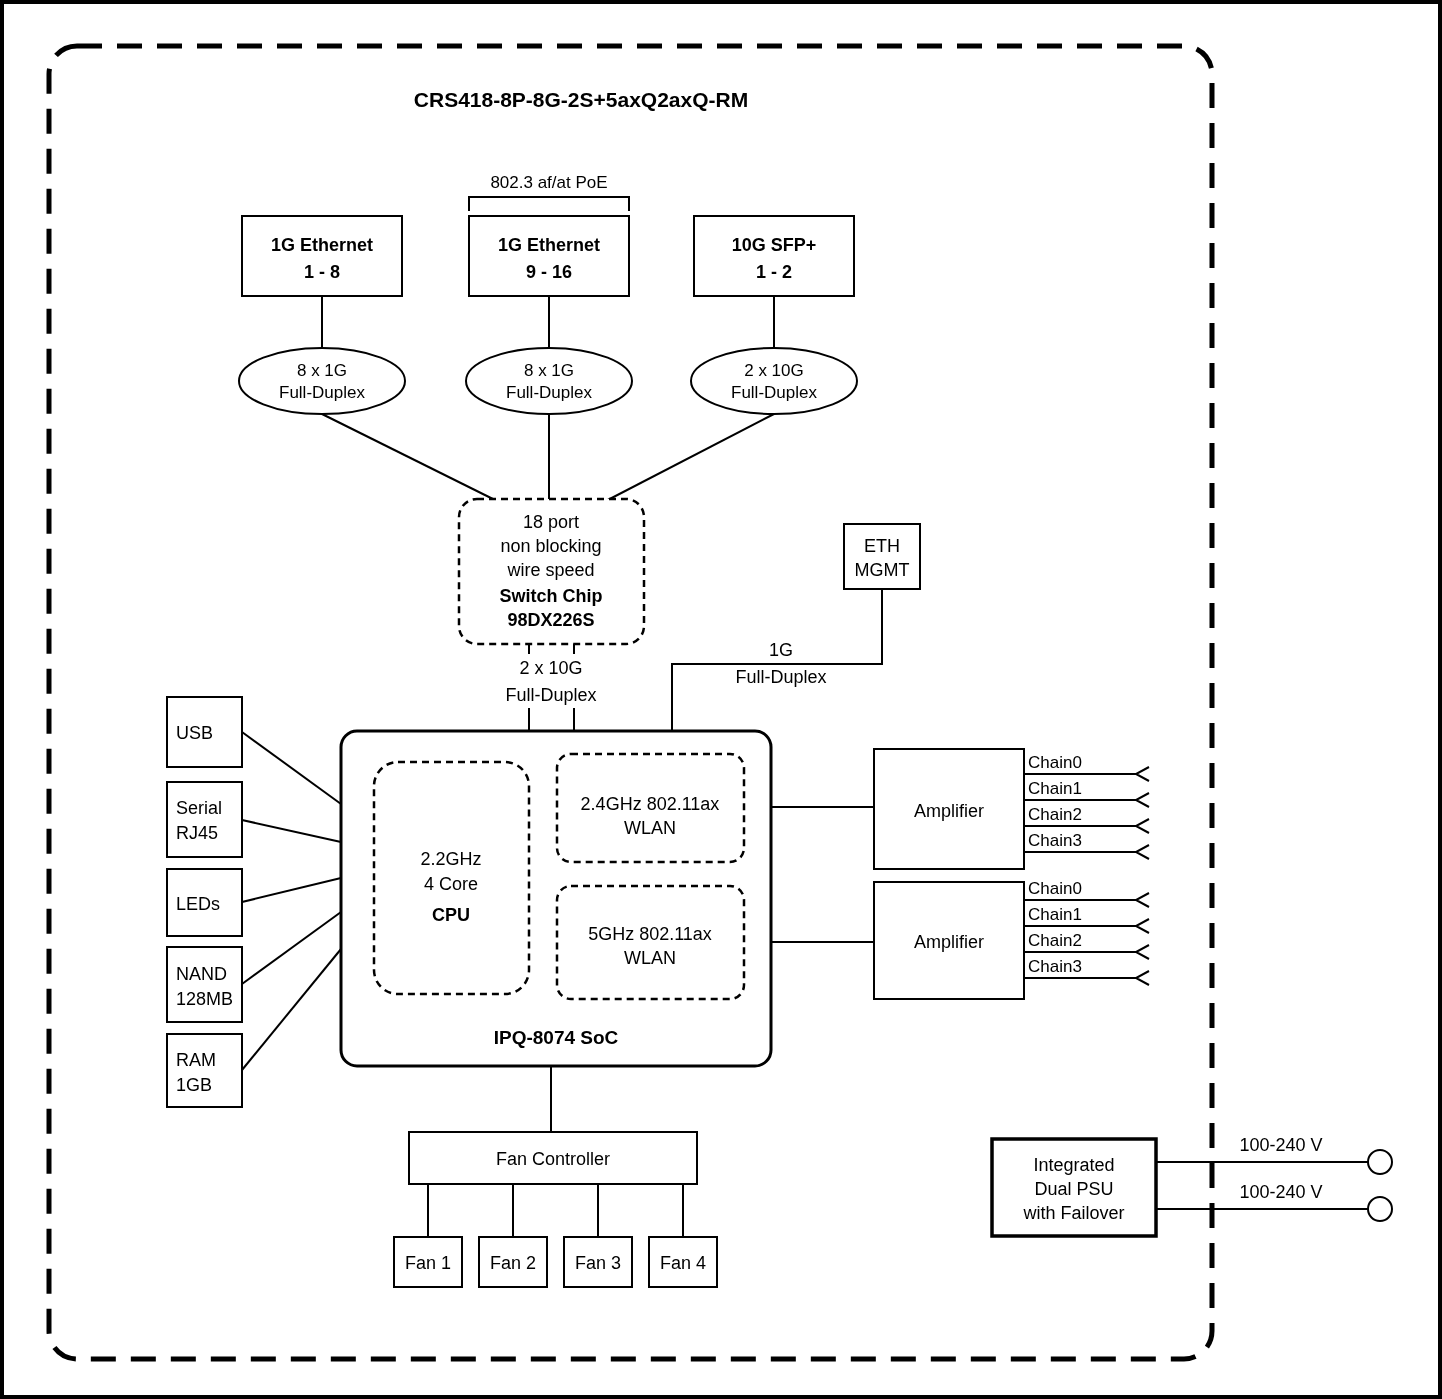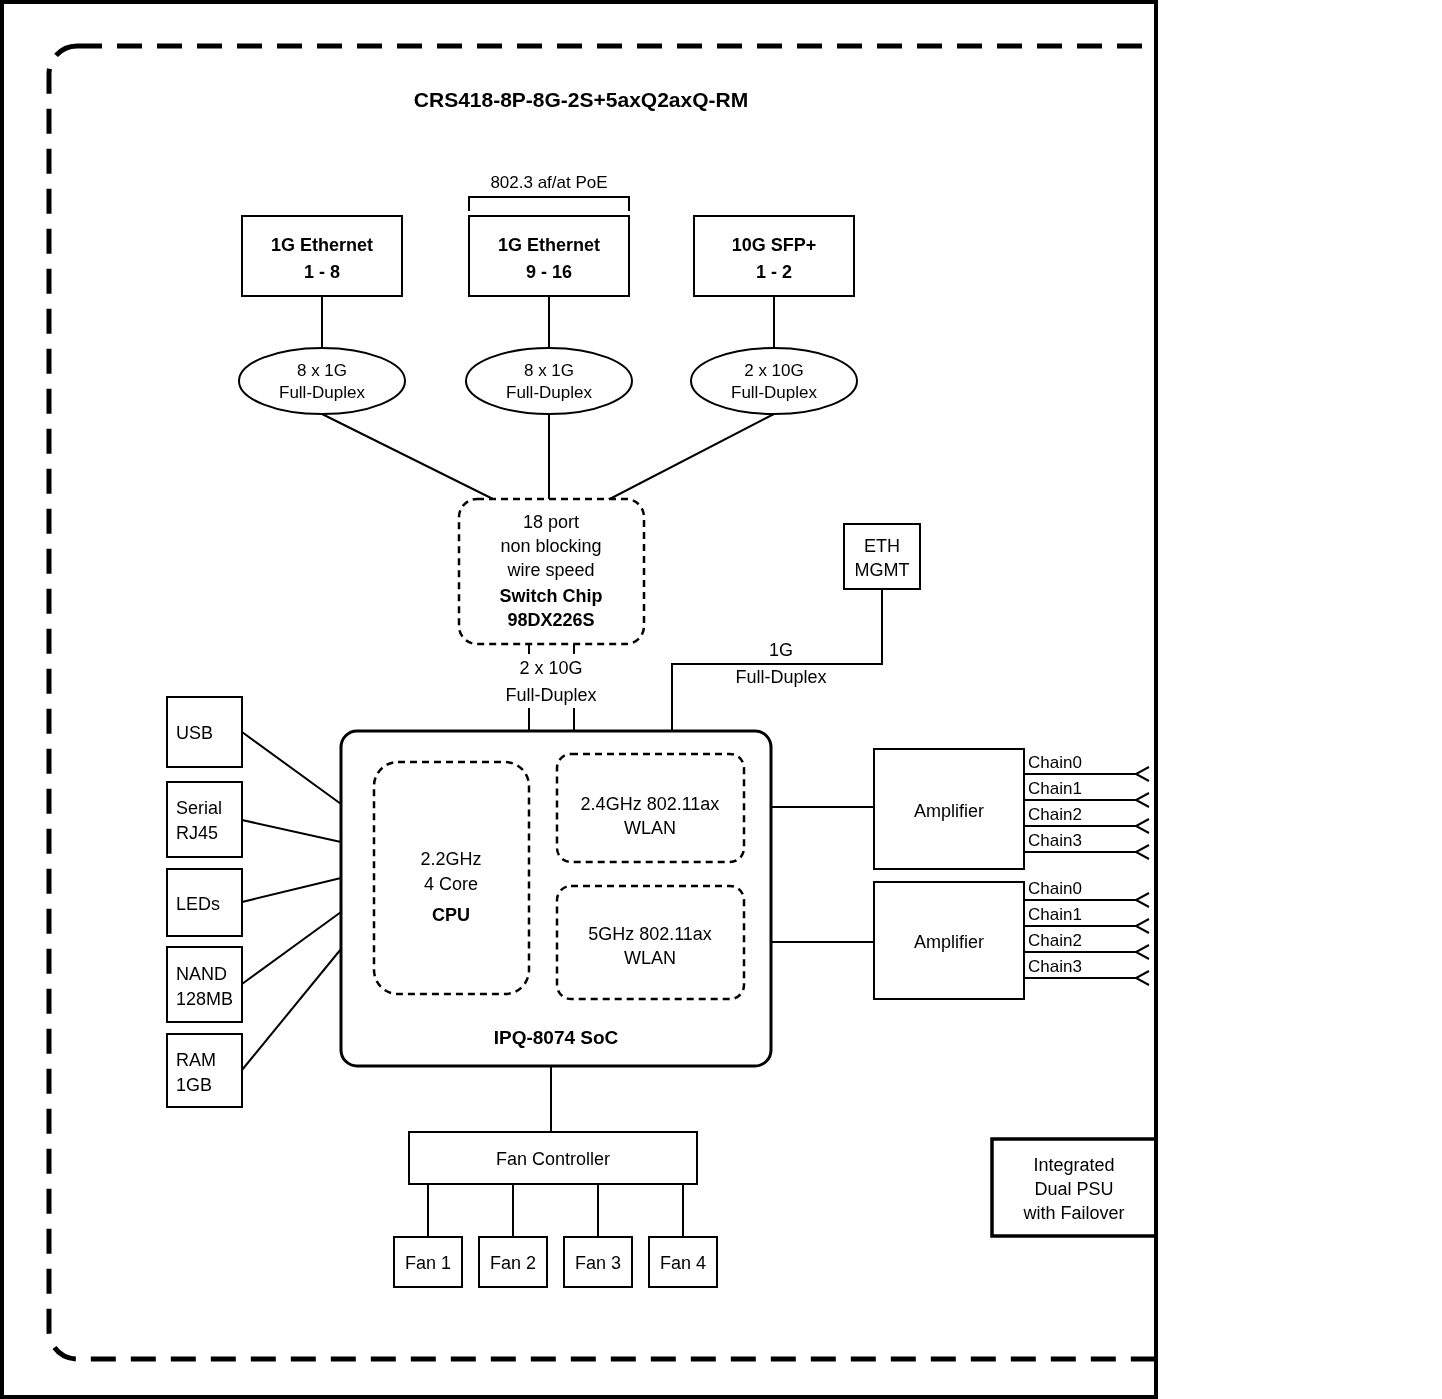--- a/index.html
+++ b/index.html
@@ -1,16 +1,16 @@
 <!DOCTYPE html>
 <html><head>
 <meta charset="utf-8">
 <style>
   html,body{margin:0;padding:0;background:#ffffff;}
-  .frame{width:1158px;height:1399px;box-sizing:border-box;border:4px solid #000;background:#fff;position:relative;overflow:hidden;}
+  .frame{width:1442px;height:1399px;box-sizing:border-box;border:4px solid #000;background:#fff;position:relative;overflow:hidden;}
   svg{display:block;}
   text{font-family:"Liberation Sans","DejaVu Sans",sans-serif;font-size:18px;fill:#000;}
   .b{font-weight:bold;}
   .mid{text-anchor:middle;}
   .s21{font-size:21px;}
   .s19{font-size:19px;}
   .s17{font-size:17px;}
   .box{fill:#fff;stroke:#000;stroke-width:2;}
   .box3{fill:#fff;stroke:#000;stroke-width:3;}
   .box4{fill:#fff;stroke:#000;stroke-width:3.5;}

